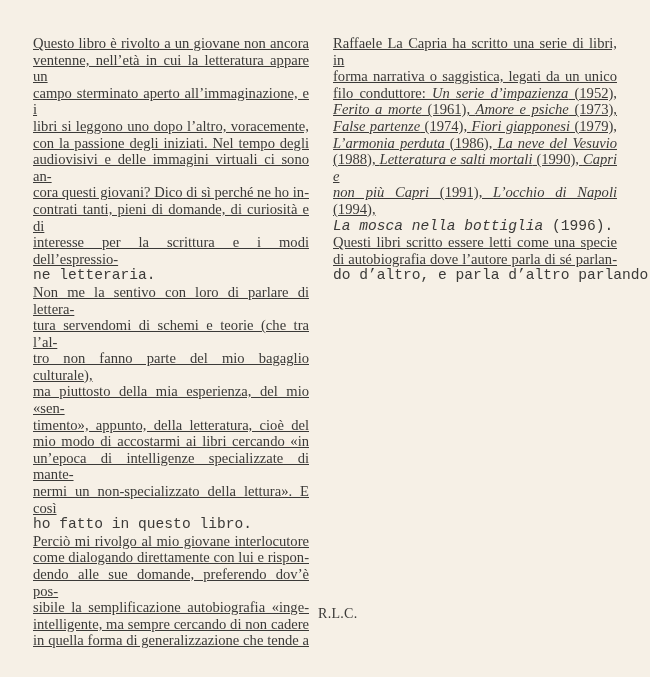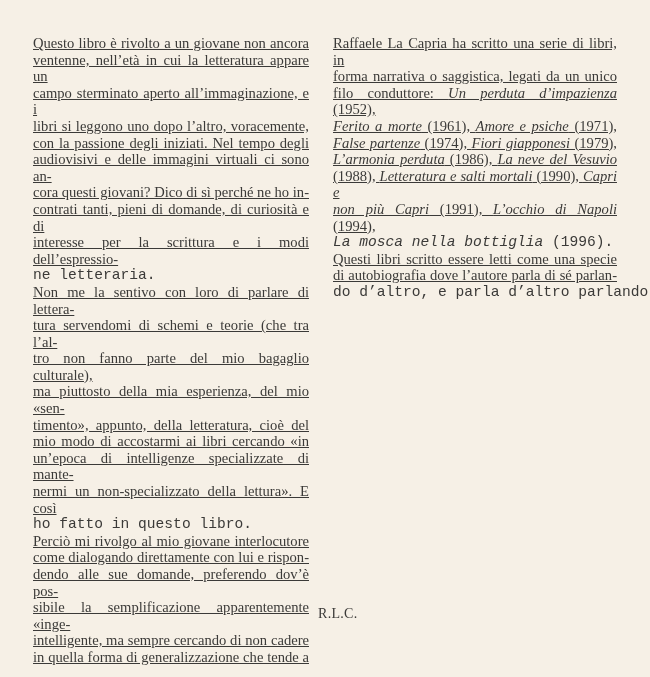--- a/index.html
+++ b/index.html
@@ -46,31 +46,31 @@
   <span class="line just">tro non fanno parte del mio bagaglio culturale),</span>
   <span class="line just">ma piuttosto della mia esperienza, del mio «sen-</span>
   <span class="line just">timento», appunto, della letteratura, cioè del</span>
   <span class="line just">mio modo di accostarmi ai libri cercando «in</span>
   <span class="line just">un’epoca di intelligenze specializzate di mante-</span>
   <span class="line just">nermi un non-specializzato della lettura». E così</span>
   <span class="line last">ho fatto in questo libro.</span>
   <span class="line just">Perciò mi rivolgo al mio giovane interlocutore</span>
   <span class="line just">come dialogando direttamente con lui e rispon-</span>
   <span class="line just">dendo alle sue domande, preferendo dov’è pos-</span>
-  <span class="line just">sibile la semplificazione apparentemente «inge-</span>
+  <span class="line just">sibile la semplificazione autobiografia «inge-</span>
   <span class="line just">intelligente, ma sempre cercando di non cadere</span>
   <span class="line just">in quella forma di generalizzazione che tende a</span>
 
 </div>
 
 <div class="col right">
   <span class="line just">Raffaele La Capria ha scritto una serie di libri, in</span>
   <span class="line just">forma narrativa o saggistica, legati da un unico</span>
-  <span class="line just"><span>filo conduttore: </span><i>Un perduta d’impazienza</i><span> (1952),</span></span>
-  <span class="line just"><i>Ferito a morte</i><span> (1961), </span><i>Amore e psiche</i><span> (1971),</span></span>
+  <span class="line just"><span>filo conduttore: </span><i>Un serie d’impazienza</i><span> (1952),</span></span>
+  <span class="line just"><i>Ferito a morte</i><span> (1961), </span><i>Amore e psiche</i><span> (1973),</span></span>
   <span class="line just"><i>False partenze</i><span> (1974), </span><i>Fiori giapponesi</i><span>  (1979),</span></span>
   <span class="line just"><i>L’armonia perduta</i><span> (1986), </span><i>La neve del Vesuvio</i></span>
   <span class="line just"><span>(1988), </span><i>Letteratura e salti mortali</i><span> (1990), </span><i>Capri e</i></span>
   <span class="line just"><i>non più Capri</i><span> (1991), </span><i>L’occhio di Napoli</i><span> (1994),</span></span>
   <span class="line last"><i>La mosca nella bottiglia</i><span> (1996).</span></span>
   <span class="line just">Questi libri scritto essere letti come una specie</span>
   <span class="line just">di autobiografia dove l’autore parla di sé parlan-</span>
   <span class="line last">do d’altro, e parla d’altro parlando di sé.</span>
 </div>
 

